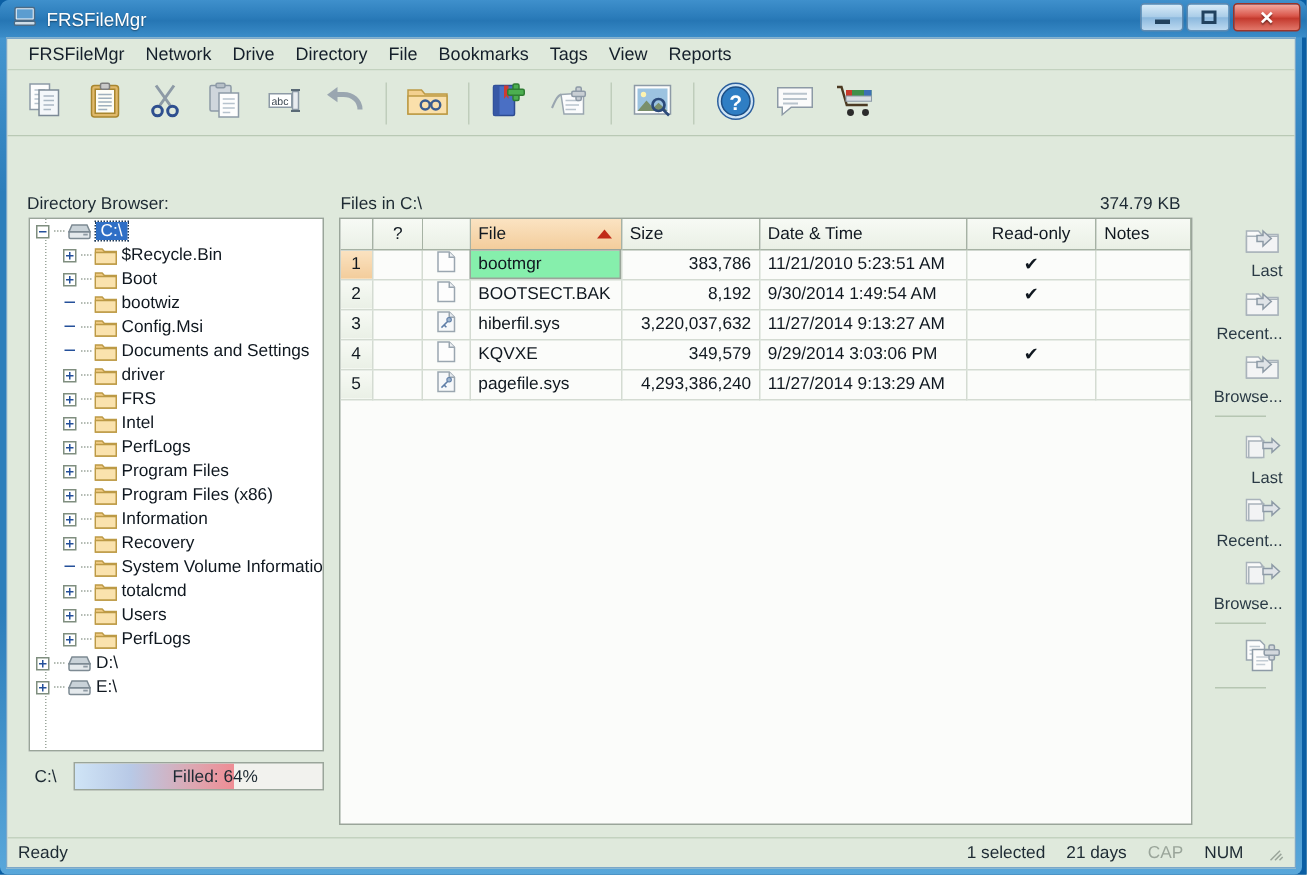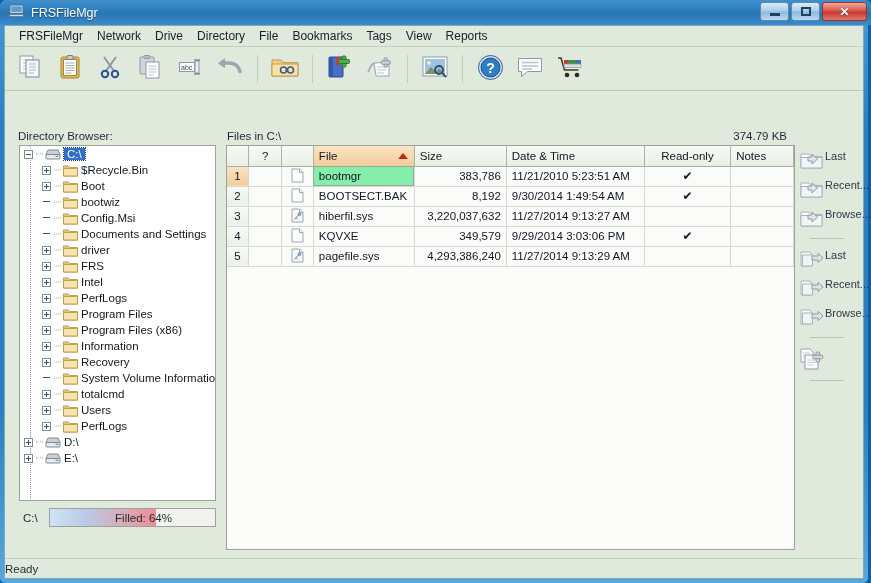--- a/index.html
+++ b/index.html
@@ -173,33 +173,33 @@
   td.c-size { text-align: right; }
   td.c-check { text-align: center; }
   td.focuscell {
     background: #86efac; outline: 1px solid #9aa59a; outline-offset: -1px;
   }
   .chk { color: #101820; font-size: 12px; }
 
   
   #rightstrip { position: absolute; right: 8px; top: 54px; width: 56px; bottom: 8px; }
   .rbtn {
-    width: 56px; display: flex; flex-direction: row; align-items: flex-start;
+    width: 56px; display: flex; flex-direction: column; align-items: flex-end;
     cursor: default; padding-top: 4px;
   }
   .rbtn .rlbl { font-size: 11px; color: #2a3a45; margin-top: 1px; white-space: nowrap; }
   .rsep { width: 34px; height: 1px; background: #b6c6b2; margin: 6px auto 5px; }
 
   
   #statusbar {
     position: absolute; left: 0; right: 0; bottom: 0; height: 20px;
     background: #dfe9dc; border-top: 1px solid #c3d2bf;
     display: flex; align-items: center; font-size: 11.5px; color: #1d2a33;
   }
-  #status-left { }
+  #status-left { padding-left: 7px; }
   #status-right { margin-left: auto; display: flex; align-items: center; gap: 14px; padding-right: 6px; }
   .sb-dim { color: #9aa59a; }
   #resize-grip { width: 12px; height: 12px; position: relative; margin-left: 2px; }
   #resize-grip i { position: absolute; background: #9aa59a; height: 1px; transform-origin: left; }
 
   
   .tex {
     background-image:
       repeating-linear-gradient(0deg, rgba(255,255,255,.35) 0 1px, rgba(0,0,0,.012) 1px 2px),
       repeating-linear-gradient(90deg, rgba(255,255,255,.22) 0 1px, rgba(0,0,0,.01) 1px 3px);
@@ -841,15 +841,26 @@
                   <rect x="13.8" y="8.2" width="10" height="3.6" rx="1"></rect>
                 </g>
   </svg></span>
           </div>
           <div class="rsep"></div>
         </div>
     </div>
 
     <div id="statusbar" class="tex">
       <div id="status-left">Ready</div>
+      <div id="status-right">
+        <span>1 selected</span>
+        <span>21 days</span>
+        <span class="sb-dim">CAP</span>
+        <span>NUM</span>
+        <span id="resize-grip">
+          <i style="left:2px;top:10px;width:9px;transform:rotate(-45deg)"></i>
+          <i style="left:5px;top:10px;width:6px;transform:rotate(-45deg)"></i>
+          <i style="left:8px;top:10px;width:3px;transform:rotate(-45deg)"></i>
+        </span>
+      </div>
     </div>
   </div>
 </div>
 
 </body></html>

